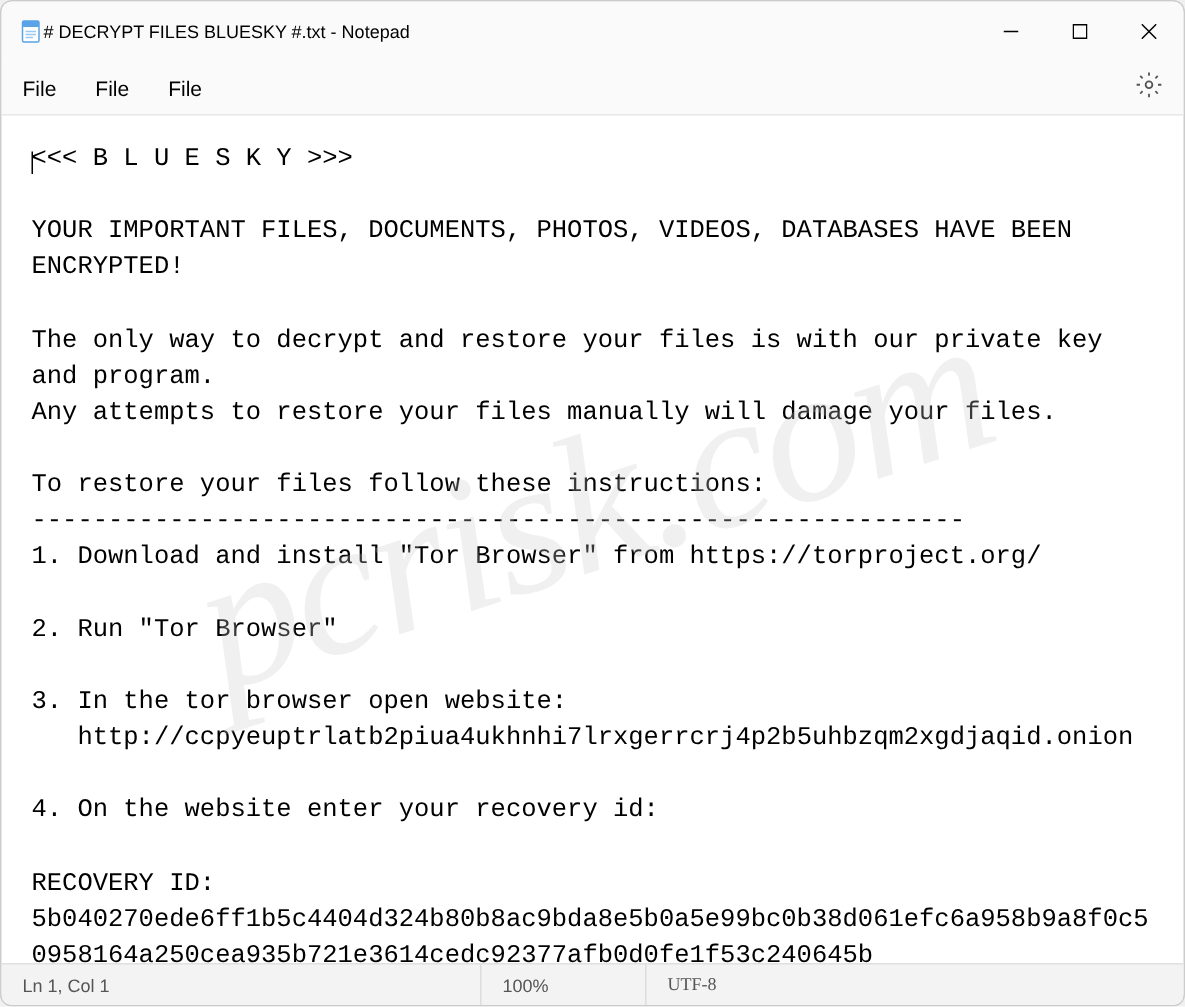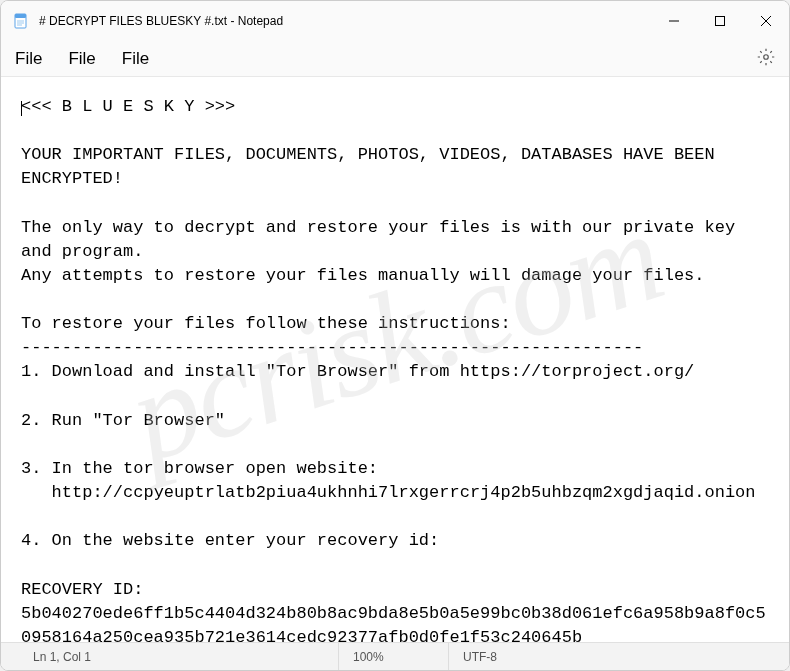--- a/index.html
+++ b/index.html
@@ -30,21 +30,20 @@
       height: 40px;
       display: flex;
       align-items: center;
       padding: 0 0 0 12px;
       background: #fafafa;
       justify-content: space-between;
     }
     .titlebar-left {
       display: flex;
       align-items: center;
-      gap: 10px;
     }
     .app-icon {
       width: 16px;
       height: 16px;
     }
     .title-text {
       font-size: 12px;
       color: #000;
     }
     .window-controls {
@@ -67,21 +66,21 @@
       height: 36px;
       display: flex;
       align-items: center;
       padding: 0 14px;
       gap: 26px;
       background: #fafafa;
       border-bottom: 1px solid #e8e8e8;
       position: relative;
     }
     .menu-item {
-      font-size: 17px;
+      font-size: 14px;
       color: #000;
       cursor: pointer;
     }
     .settings-btn {
       position: absolute;
       right: 14px;
       top: 50%;
       transform: translateY(-50%);
       cursor: pointer;
     }
@@ -106,40 +105,40 @@
       margin-right: -1px;
     }
     .statusbar {
       height: 28px;
       display: flex;
       align-items: flex-end;
       background: #f3f3f3;
       border-top: 1px solid #e0e0e0;
       font-size: 12px;
       color: #555;
-      padding-left: 18px;
     }
     .status-cell {
       padding: 0 14px;
       border-right: 1px solid #ddd;
       height: 100%;
       display: flex;
       align-items: center;
     }
     .status-cell:first-child {
       width: 320px;
     }
     .status-cell:nth-child(2) {
       width: 110px;
     }
     .status-cell:nth-child(3) {
       width: 180px;
     }
     .status-cell:last-child {
       border-right: none;
+      font-family: Liberation Serif, serif;
     }
     .watermark {
       position: absolute;
       top: 50%;
       left: 50%;
       transform: translate(-50%, -50%) rotate(-18deg);
       font-size: 130px;
       font-weight: 300;
       font-style: italic;
       font-family: Georgia, serif;

